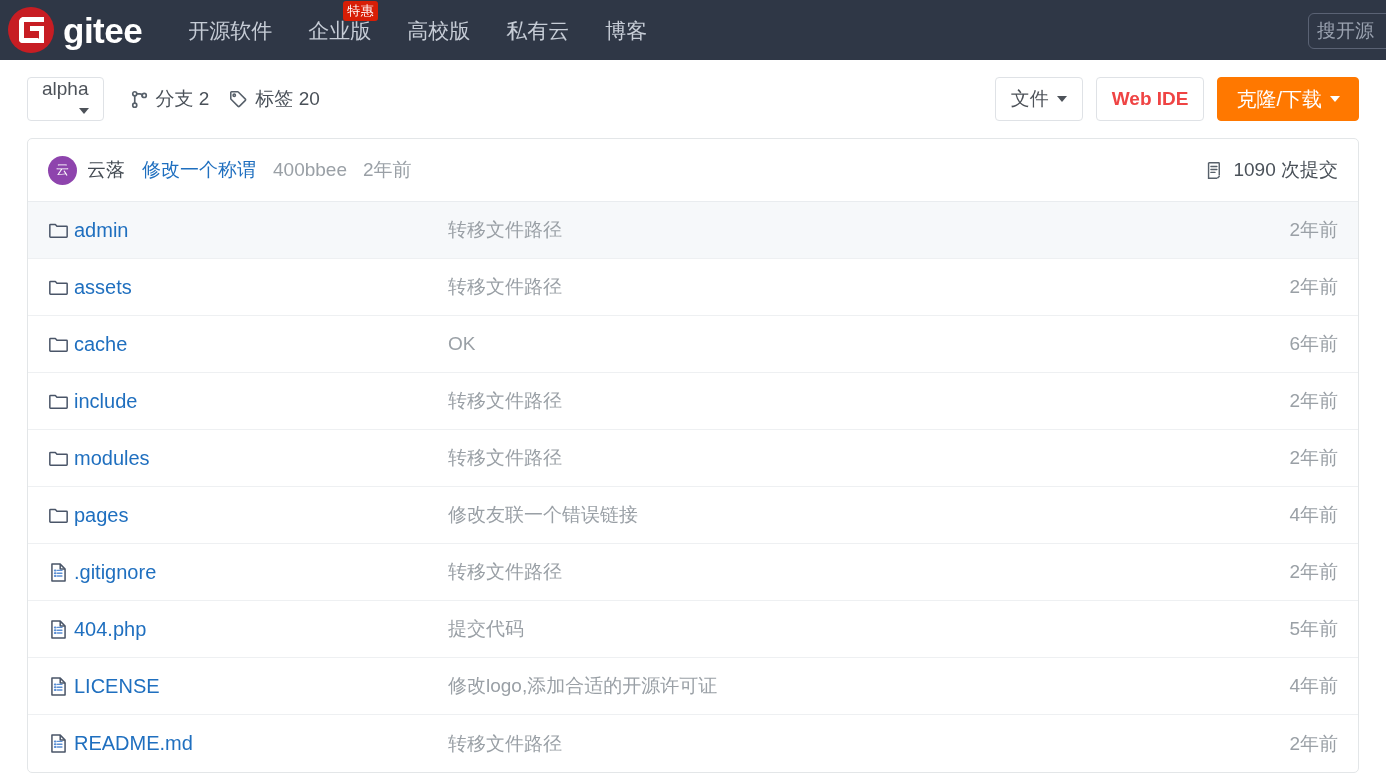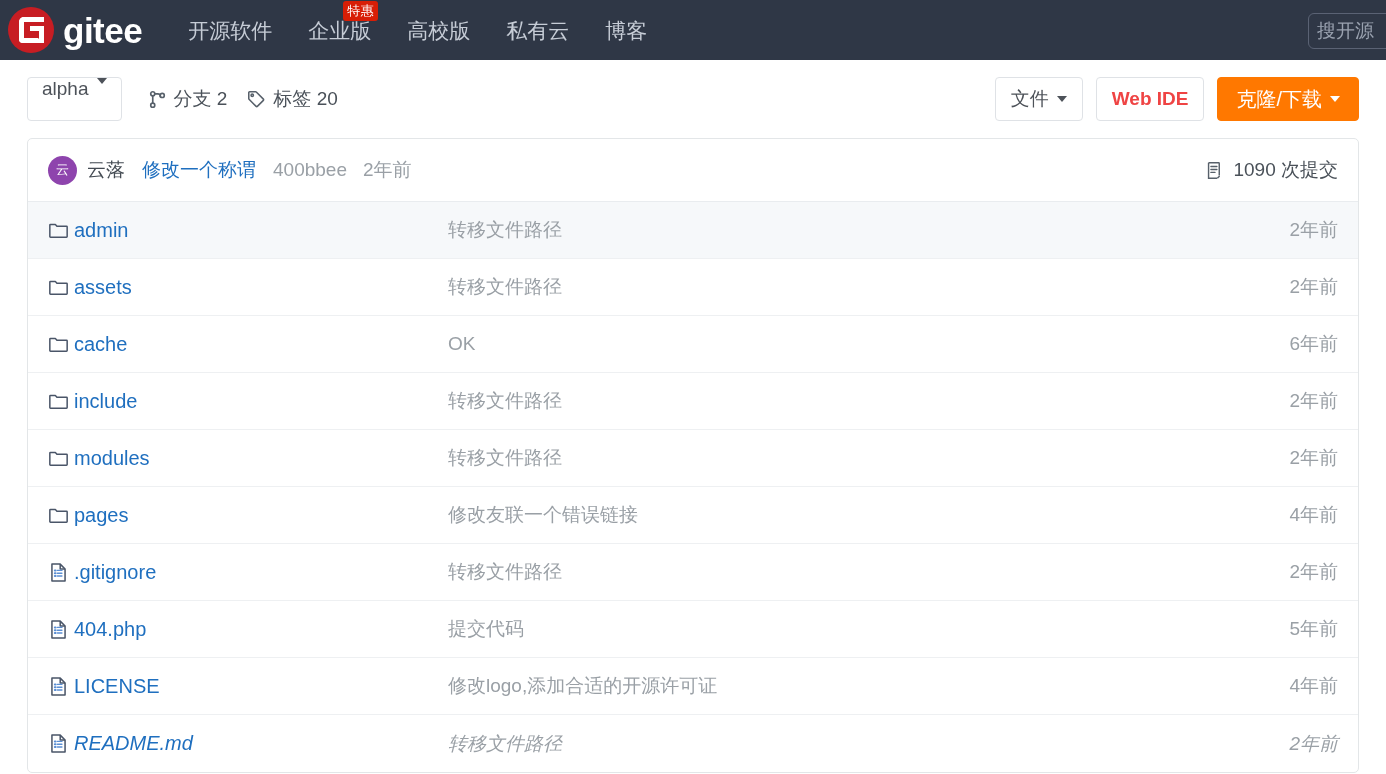--- a/index.html
+++ b/index.html
@@ -138,31 +138,32 @@
   
   .toolbar {
     height: 78px;
     padding: 0 27px;
     display: flex;
     align-items: center;
   }
 
   .branch-select {
     display: flex;
-    align-items: flex-start;
+    align-items: flex-end;
     gap: 8px;
     border: 1px solid #dfe2e6;
     background: #fff;
     border-radius: 4px;
     height: 44px;
     padding: 0 14px;
     color: #4d5259;
     font-size: 19px;
     cursor: pointer;
     font-family: inherit;
+    flex-direction: column;
   }
   .caret {
     width: 0; height: 0;
     border-left: 5px solid transparent;
     border-right: 5px solid transparent;
     border-top: 6px solid #4d5259;
     display: inline-block;
   }
   .caret.white { border-top-color: #ffffff; }
 
@@ -278,21 +279,21 @@
   
   .file-row {
     display: flex;
     align-items: center;
     height: 57px;
     padding: 0 20px;
     border-bottom: 1px solid #eef0f2;
     cursor: pointer;
   }
   .file-row.hovered { background: #f6f8fa; }
-  .file-row:last-child { border-bottom: none; font-style: italic; }
+  .file-row:last-child { border-bottom: none; }
 
   .file-name-cell {
     display: flex;
     align-items: center;
     gap: 5px;
     width: 400px;
     flex: 0 0 auto;
   }
   .file-name {
     color: #1f6fbf;

